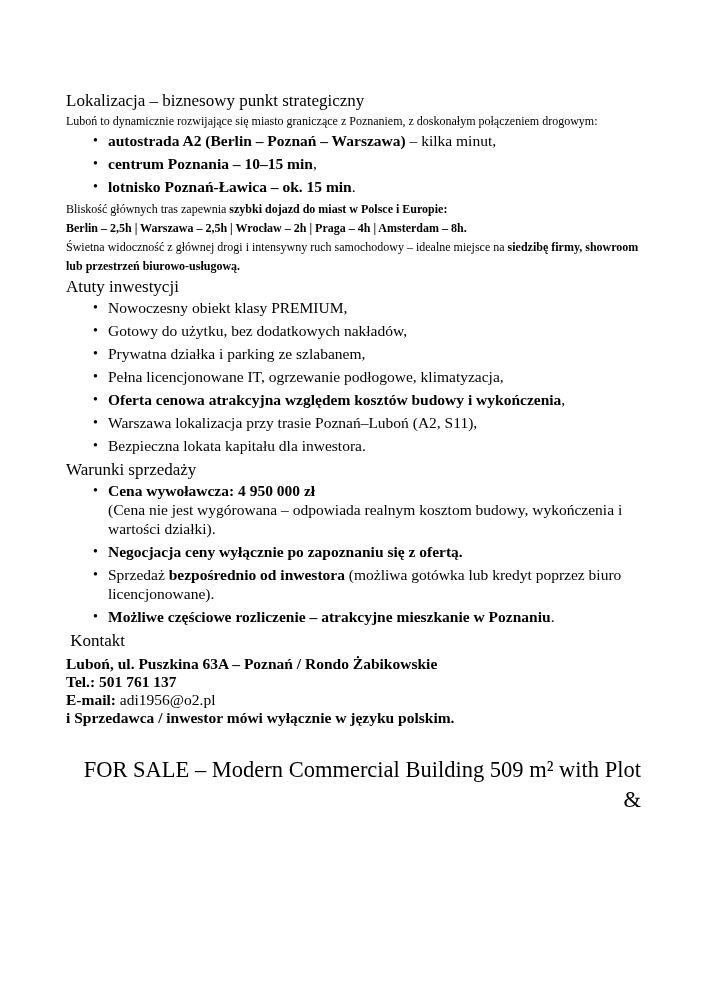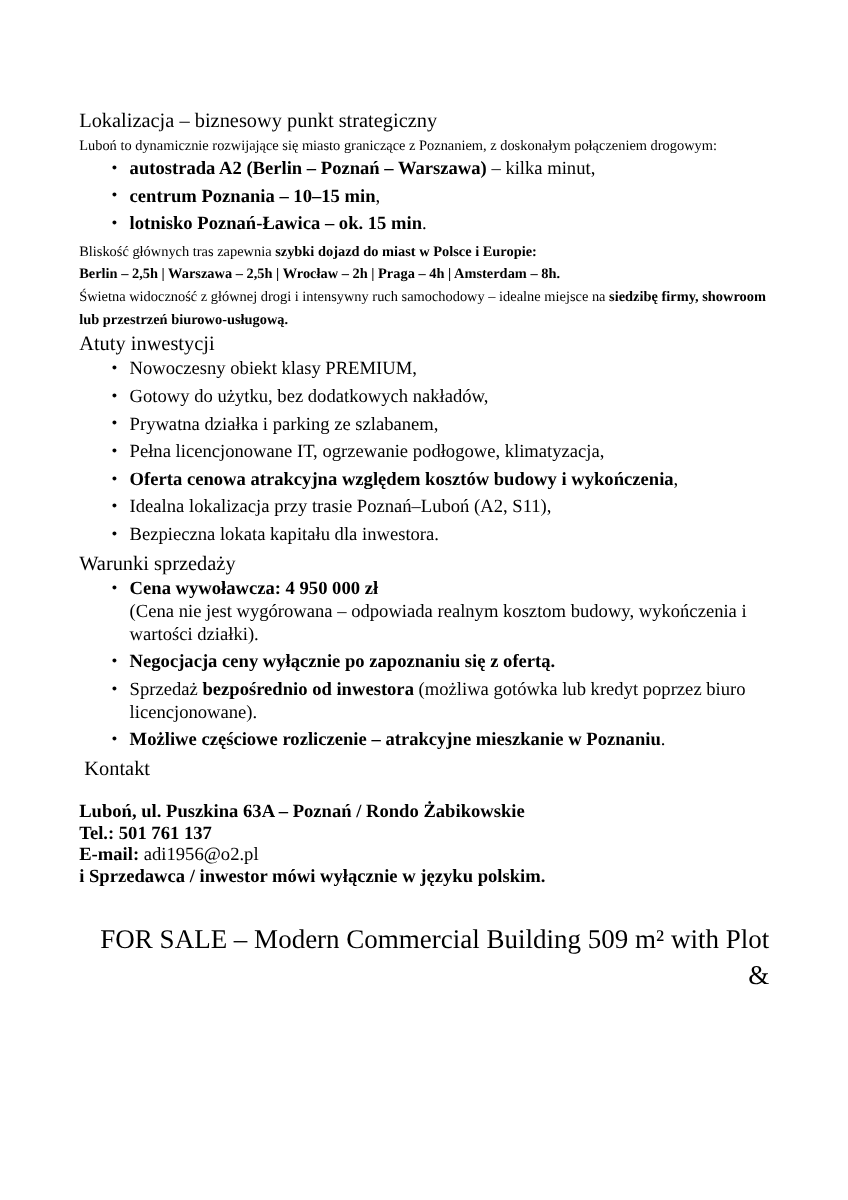--- a/index.html
+++ b/index.html
@@ -27,21 +27,21 @@
   .m-intro{margin-top:5px;}
   .ul-loc{margin-top:6px;}
   .p-access{margin-top:0;}
   .p-vis{margin-top:2px;}
   .h-atuty{margin-top:27px;}
   .ul-atuty{margin-top:7px;}
   .h-warunki{margin-top:8px;}
   .ul-warunki{margin-top:6px;}
   .ul-warunki li{margin-bottom:7px;}
   .h-kontakt{margin-top:8px;}
-  .contact{margin-top:16px;}
+  .contact{margin-top:3px;}
   .contact p{font-size:15.5px;line-height:18px;margin:0;white-space:pre-wrap;}
   h1.for-sale{
     margin:28px 0 0 0;font-weight:normal;font-size:22.5px;line-height:30px;
     white-space:pre-wrap;
     text-align:right;
   }
 </style>
 </head>
 <body>
 
@@ -61,21 +61,21 @@
   </section>
 
   <section>
     <h2 class="doc-heading h-atuty">Atuty inwestycji</h2>
     <ul class="doc-list ul-atuty">
       <li><span>Nowoczesny obiekt klasy PREMIUM,</span></li>
       <li><span>Gotowy do użytku, bez dodatkowych nakładów,</span></li>
       <li><span>Prywatna działka i parking ze szlabanem,</span></li>
       <li><span>Pełna licencjonowane IT, ogrzewanie podłogowe, klimatyzacja,</span></li>
       <li><b>Oferta cenowa atrakcyjna względem kosztów budowy i wykończenia</b><span>,</span></li>
-      <li><span>Idealna lokalizacja przy trasie Poznań–Luboń (A2, S11),</span></li>
+      <li><span>Warszawa lokalizacja przy trasie Poznań–Luboń (A2, S11),</span></li>
       <li><span>Bezpieczna lokata kapitału dla inwestora.</span></li>
     </ul>
   </section>
 
   <section>
     <h2 class="doc-heading h-warunki">Warunki sprzedaży</h2>
     <ul class="doc-list ul-warunki">
       <li><b>Cena wywoławcza: 4 950 000 zł</b><span>
 (Cena nie jest wygórowana – odpowiada realnym kosztom budowy, wykończenia i wartości działki).</span></li>
       <li><b>Negocjacja ceny wyłącznie po zapoznaniu się z ofertą.</b></li>

